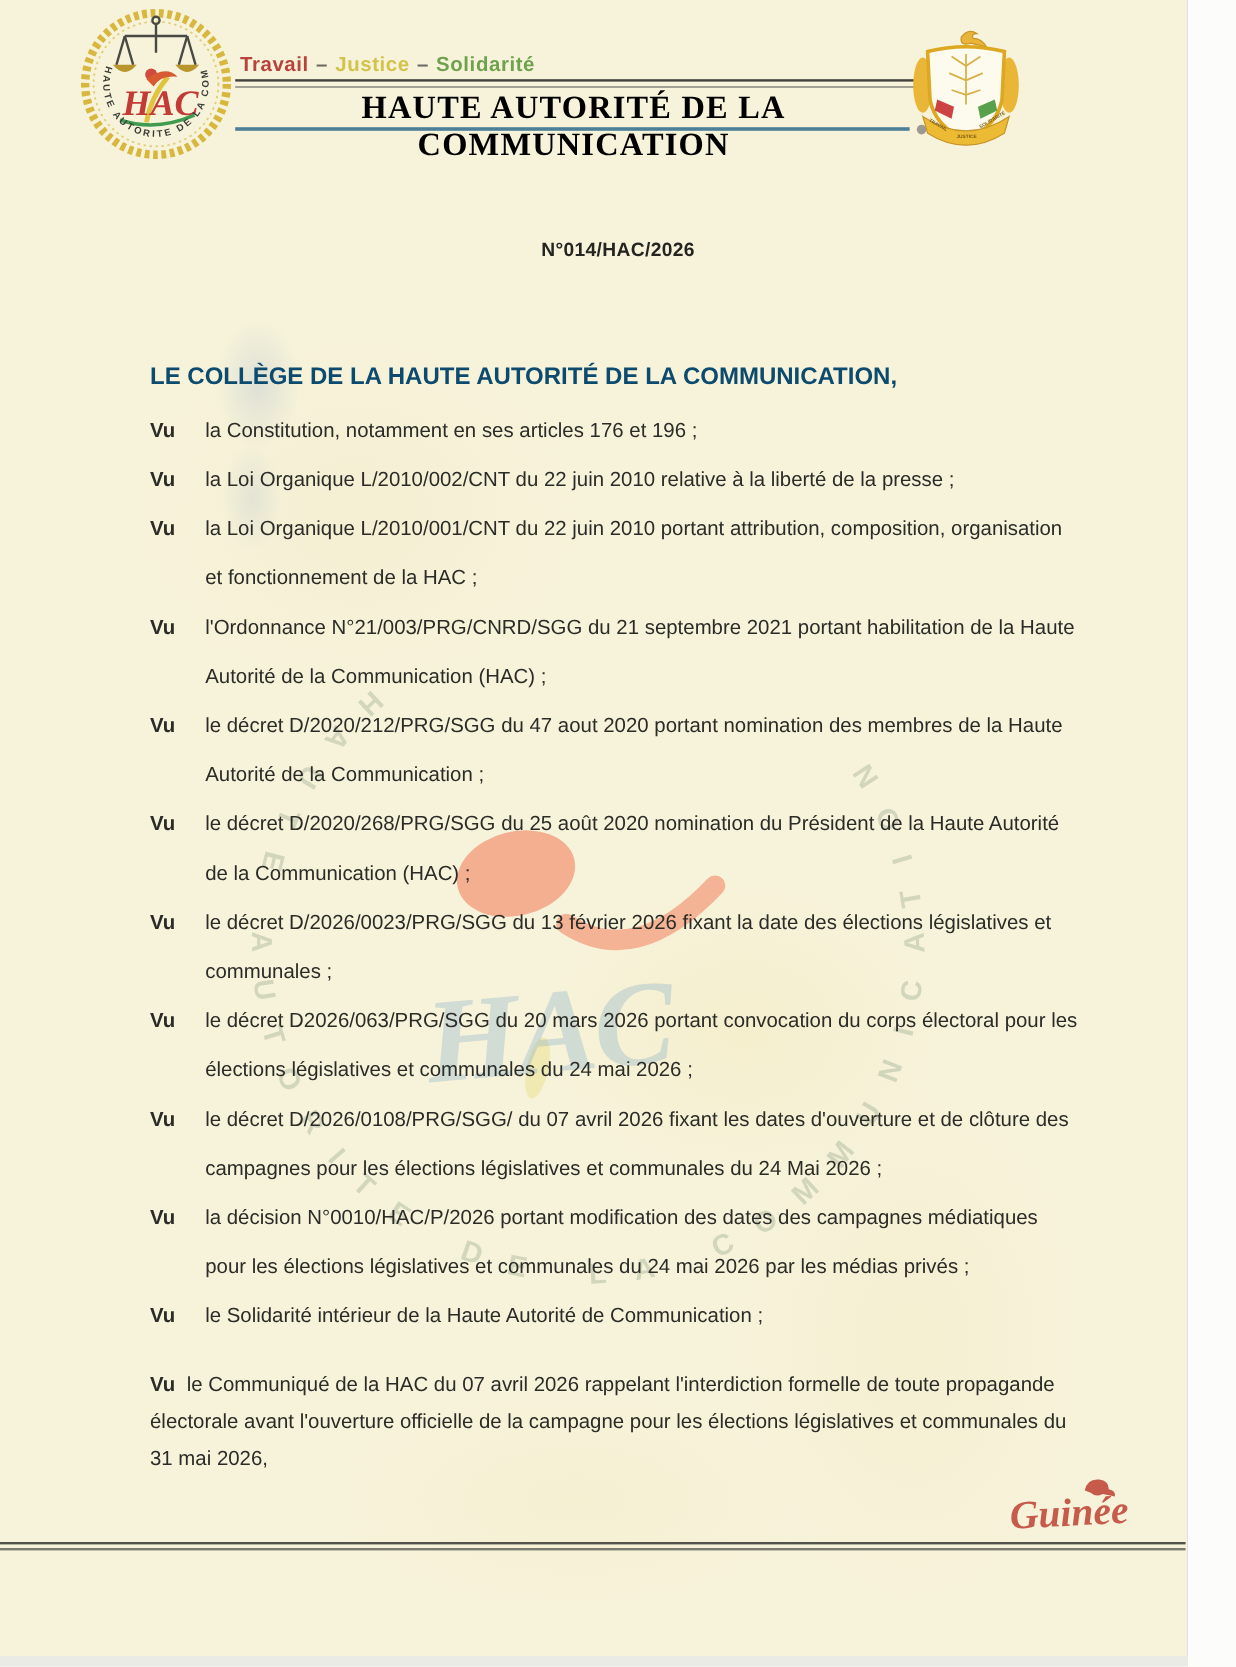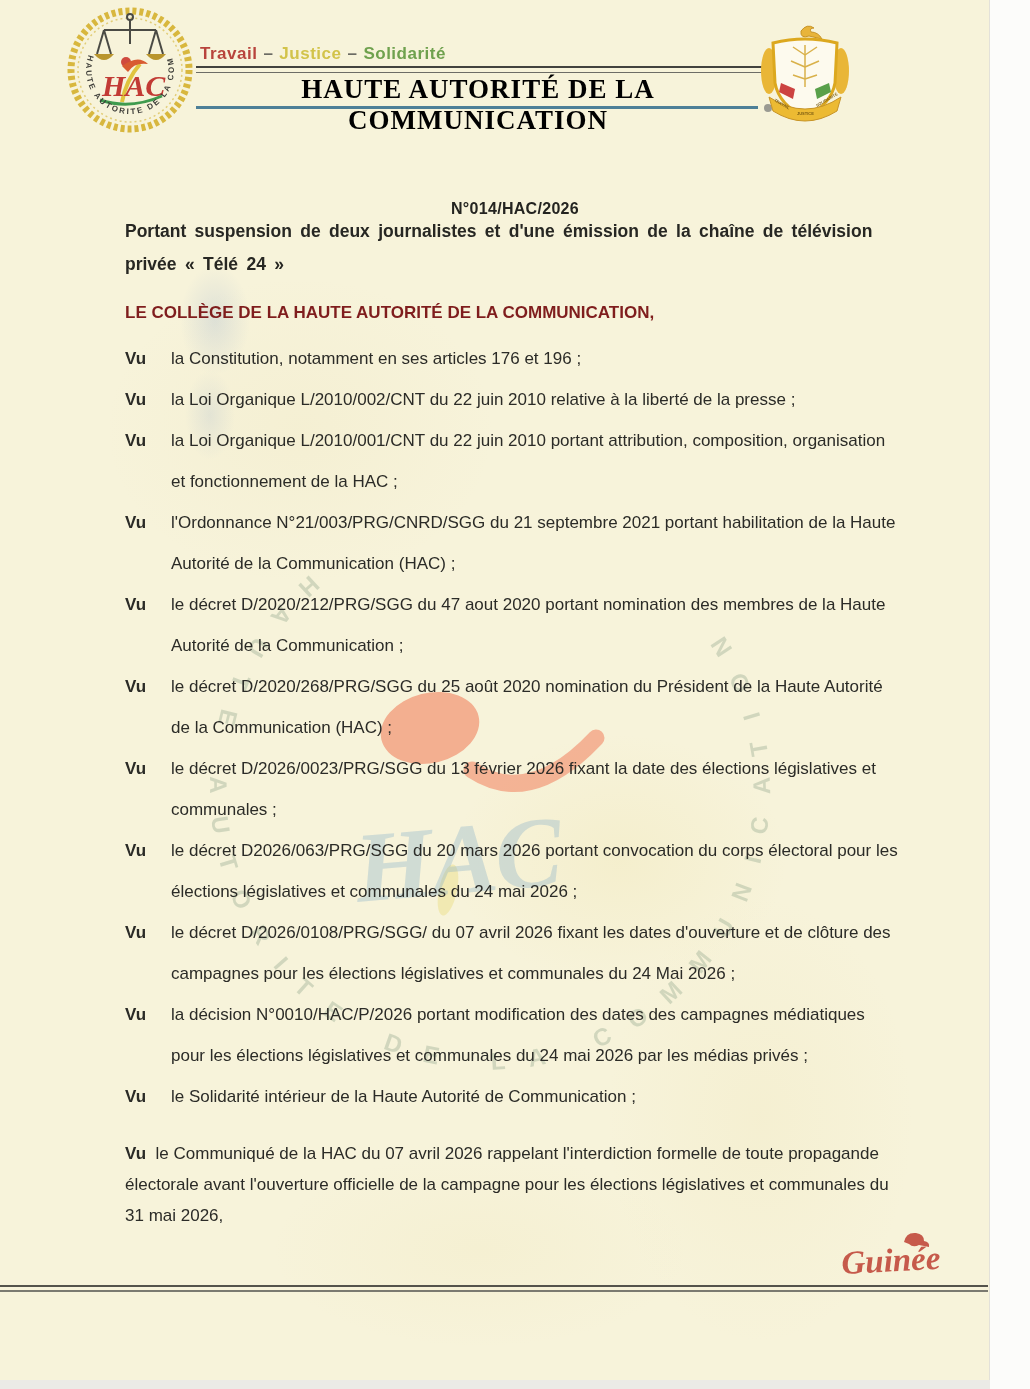--- a/index.html
+++ b/index.html
@@ -38,21 +38,21 @@
   .doc-title span{display:inline-block;font-size:29px;font-weight:bold;color:#1d1d1a;
     letter-spacing:1px;border-bottom:4px solid #1d1d1a;padding:0 4px 2px 4px;}
   .doc-ref{position:absolute;left:0;top:180px;width:1030px;text-align:center;
     font-size:16px;font-weight:bold;color:#242420;letter-spacing:.3px;margin-top:20px;}
 
   
   .subject{position:absolute;left:125px;top:215px;width:810px;
     font-size:17.5px;font-weight:bold;color:#272723;line-height:33px;
     white-space:pre-line;word-spacing:3.5px;}
   .salutation{position:absolute;left:125px;top:303px;width:810px;
-    font-size:17px;font-weight:bold;color:#7f1d1d;}
+    font-size:20px;font-weight:bold;color:#0c4a6e;}
   .clauses{position:absolute;left:125px;top:338px;width:840px;}
   .clause{display:grid;grid-template-columns:46px 1fr;line-height:41px;
     font-size:17px;color:#2b2b27;}
   .clause .vu{font-weight:bold;}
   .clause .clause-text{white-space:pre-line;}
   .clause-final{margin-top:18px;font-size:17px;color:#2b2b27;line-height:31px;}
   .clause-final .vu{font-weight:bold;}
   .clause-final .clause-text{white-space:pre-line;display:inline;}
 
   
@@ -142,22 +142,20 @@
     <path d="M24 62 l14 6 l-2 10 l-14 -7 z" fill="#cc4341"></path>
     <path d="M58 68 l14 -6 l2 9 l-14 7 z" fill="#59a04a"></path>
     <path d="M12 76 Q48 100 84 76 L80 90 Q48 110 16 90 Z" fill="#ecba33" stroke="#c79428" stroke-width="1"></path>
     <text x="17" y="80" font-size="4" font-weight="bold" fill="#7a5b12" transform="rotate(30 17 80)">TRAVAIL</text>
     <text x="40" y="94" font-size="4" font-weight="bold" fill="#7a5b12">JUSTICE</text>
     <text x="60" y="86" font-size="4" font-weight="bold" fill="#7a5b12" transform="rotate(-30 60 86)">SOLIDARITÉ</text>
   </svg>
 
   <div class="doc-ref">N°014/HAC/2026</div>
 
-  <div class="subject">Portant suspension de deux journalistes et d'une émission de la chaîne de télévision
-privée « Télé 24 »</div>
   <div class="salutation">LE COLLÈGE DE LA HAUTE AUTORITÉ DE LA COMMUNICATION,</div>
 
   <div class="clauses">
 
       <div class="clause">
         <span class="vu">Vu</span>
         <span class="clause-text">la Constitution, notamment en ses articles 176 et 196 ;</span>
       </div>
 
       <div class="clause">

